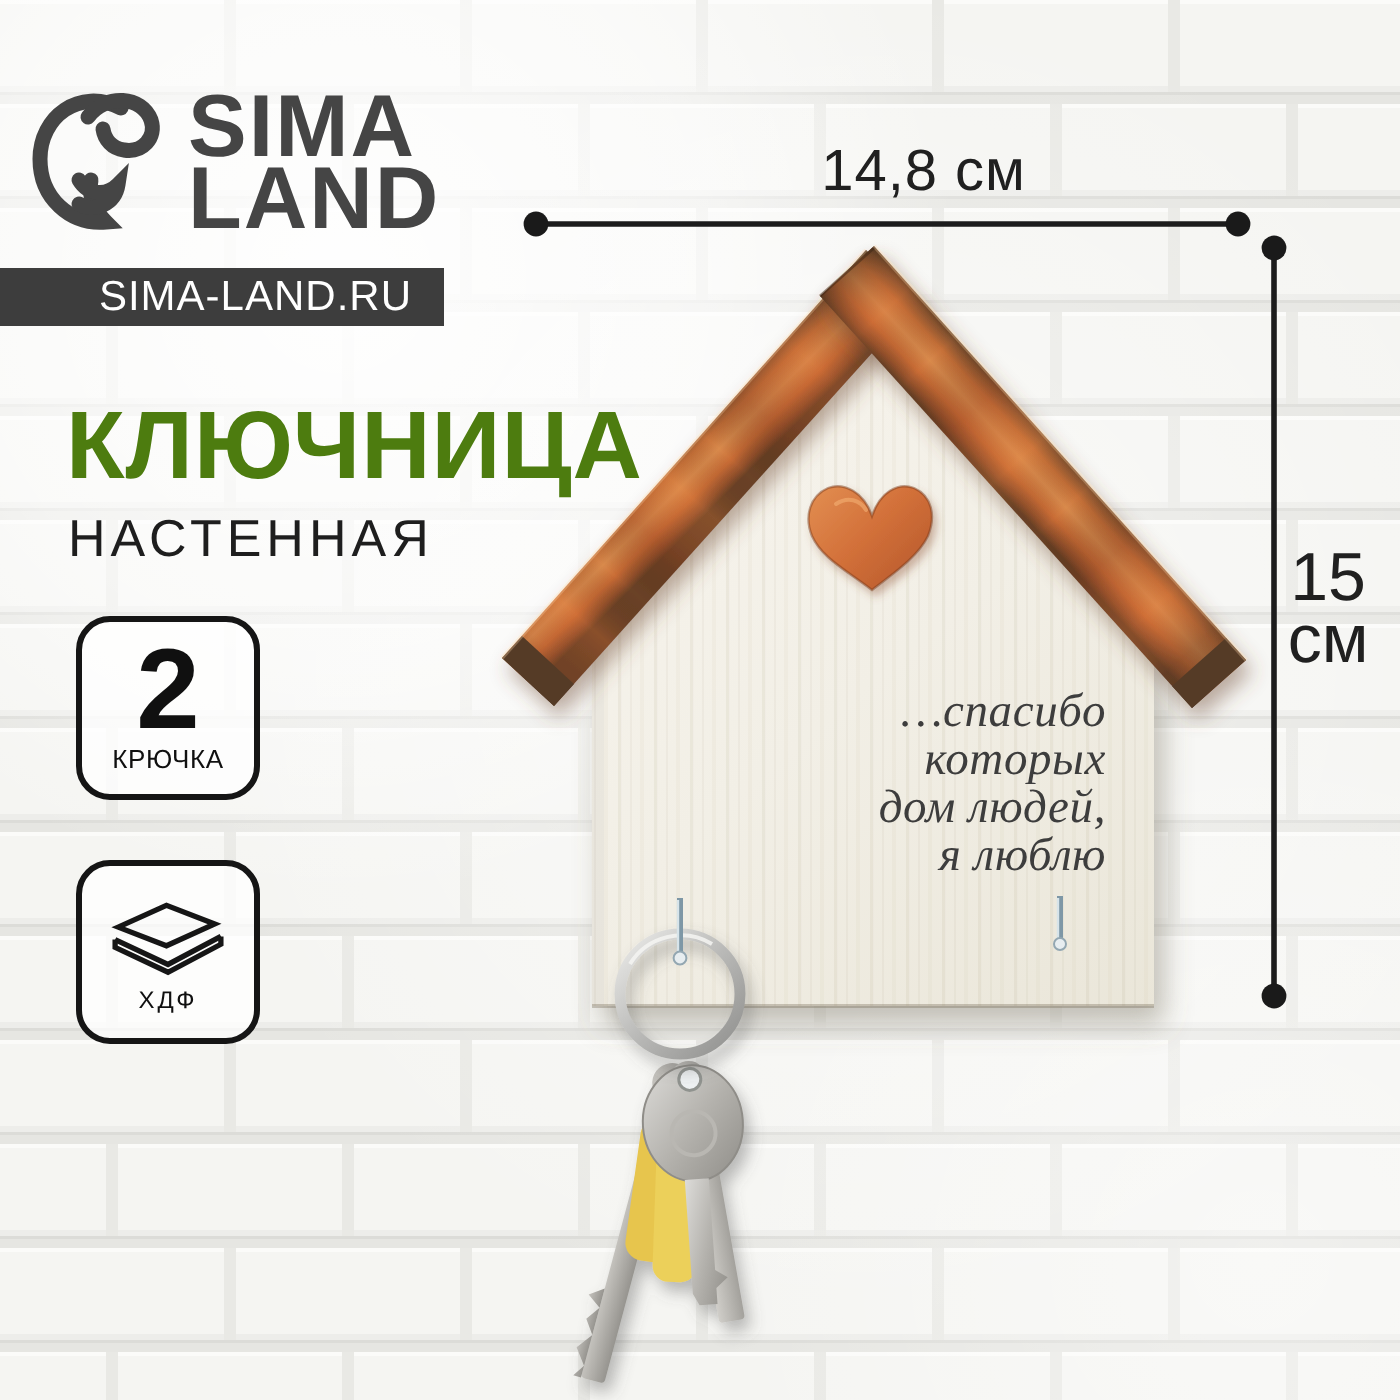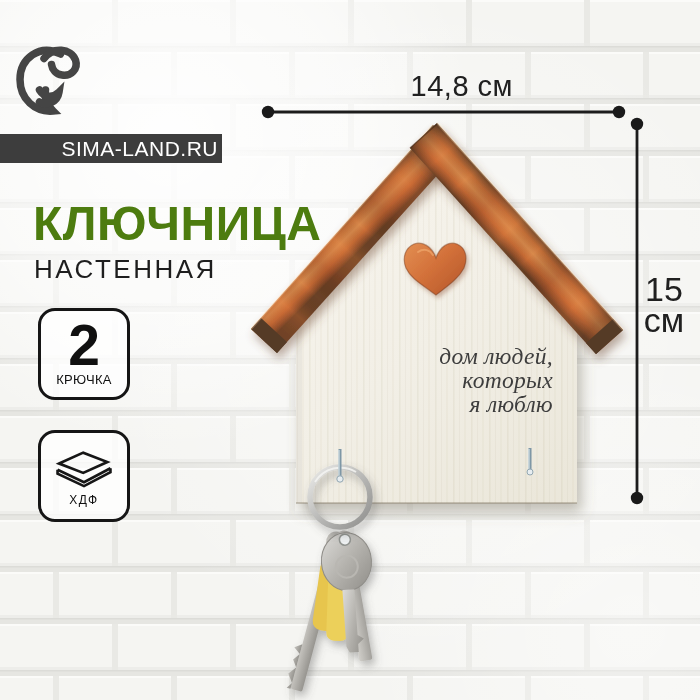--- a/index.html
+++ b/index.html
@@ -6,21 +6,21 @@
   .stage{position:relative;width:700px;height:700px;overflow:hidden;
          font-family:"Liberation Sans",sans-serif;background:#f5f5f2;}
   .stage svg.scene{position:absolute;left:0;top:0;}
 
   
   .logo{position:absolute;left:14px;top:40px;display:flex;align-items:flex-start;}
   .logo .mark{width:72px;height:82px;}
   .logo .words{margin-left:8px;margin-top:6px;color:#454545;font-weight:700;
                font-size:44px;line-height:36px;letter-spacing:1px;}
   .site-bar{position:absolute;left:0;top:134px;width:222px;height:29px;background:#3d3d3d;
-            display:flex;align-items:center;justify-content:flex-end;padding-right:4px;
+            display:flex;align-items:center;justify-content:flex-end;padding-right:16px;
             box-sizing:border-box;}
   .site-bar span{color:#ffffff;font-size:21px;letter-spacing:0.5px;font-weight:400;}
 
   
   .title{position:absolute;left:33px;top:196px;font-size:48px;font-weight:700;
          letter-spacing:0.5px;color:#4d7c0f;}
   .subtitle{position:absolute;left:34px;top:254px;font-size:26px;font-weight:400;
             letter-spacing:2.5px;color:#1e1e1e;}
 
   
@@ -265,20 +265,24 @@
   </svg>
 
   <div class="logo">
     <svg class="mark" viewBox="0 0 96 104">
       <g fill="none" stroke="#454545" stroke-width="10" stroke-linecap="round">
         <path d="M62,16 C34,2 8,22 8,50 C8,76 28,94 52,92 C44,84 40,74 42,64"></path>
         <path d="M40,22 C52,6 76,8 82,24 C86,36 76,46 64,44 C56,43 51,37 50,30"></path>
         <path d="M34,64 C40,74 52,75 60,67 C58,80 44,86 34,80"></path>
       </g>
     </svg>
+    <div class="words">
+      <div>SIMA</div>
+      <div>LAND</div>
+    </div>
   </div>
 
   <div class="site-bar">
     <span>SIMA-LAND.RU</span>
   </div>
 
   <div class="title">КЛЮЧНИЦА</div>
   <div class="subtitle">НАСТЕННАЯ</div>
 
   <div class="badge hooks">
@@ -296,18 +300,19 @@
     <div class="small2">ХДФ</div>
   </div>
 
   <div class="dim-w">14,8 см</div>
   <div class="dim-h">
     <span>15</span>
     <span>см</span>
   </div>
 
   <div class="quote">
+    <span>…спасибо</span>
+    <span>которых</span>
     <span>дом людей,</span>
-    <span>которых</span>
     <span>я люблю</span>
   </div>
 
 </div>
 
 </body></html>

